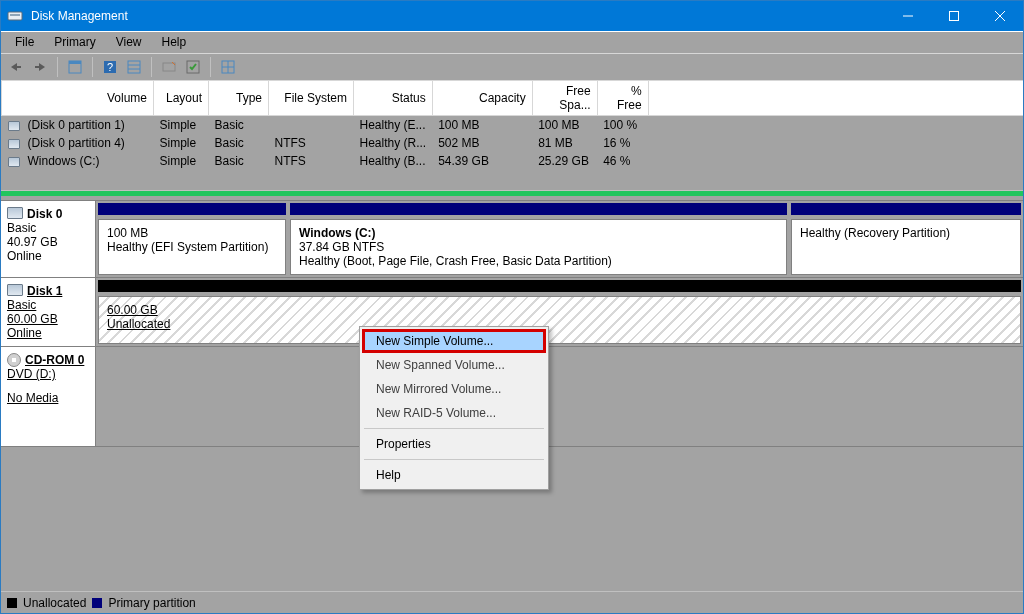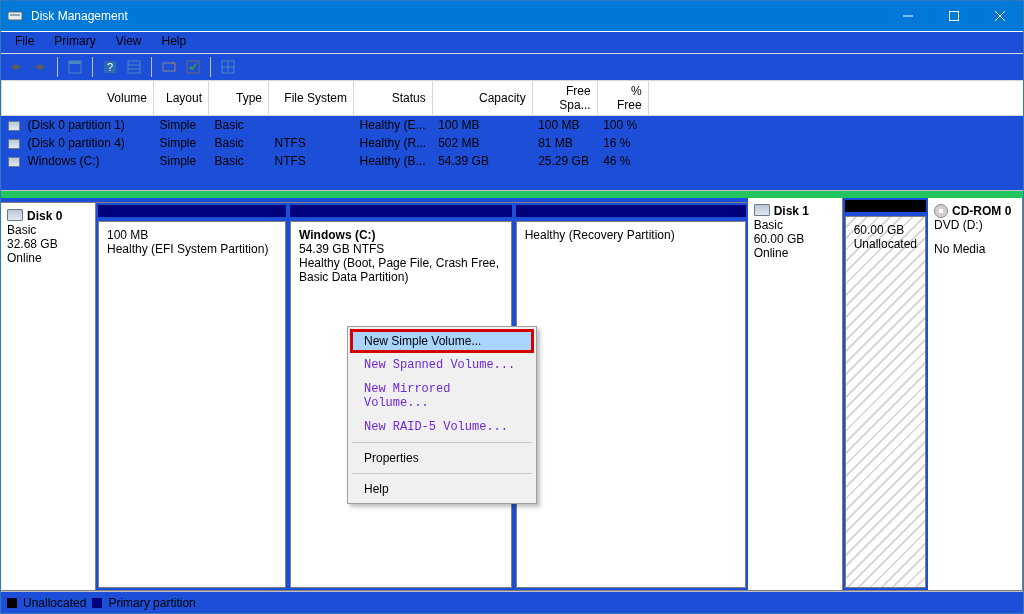--- a/index.html
+++ b/index.html
@@ -1,66 +1,66 @@
 <!DOCTYPE html>
 <html><head>
 <meta charset="utf-8">
 <style>
   * { box-sizing: border-box; font-family: "Segoe UI", Tahoma, sans-serif; }
   html, body { margin:0; padding:0; width:1024px; height:614px; overflow:hidden; background:#fff; }
-  .window { width:1024px; height:614px; border:1px solid #2a7bc2; display:flex; flex-direction:column; background:#1d4ed8; }
+  .window { width:1024px; height:614px; border:1px solid #2a7bc2; display:flex; flex-direction:column; background:#a3a3a3; }
   
   .titlebar { height:30px; background:#0078d7; color:#fff; display:flex; align-items:center; font-size:12px; }
   .titlebar .icon { width:28px; display:flex; justify-content:center; align-items:center; }
   .titlebar .title { flex:1; padding-left:2px; }
   .winbtns { display:flex; }
   .winbtn { width:46px; height:30px; display:flex; align-items:center; justify-content:center; font-size:12px; }
   .winbtn svg { stroke:#fff; stroke-width:1; fill:none; }
   
-  .menubar { height:20px; display:flex; align-items:flex-start; font-size:12px; padding:0 4px; border-top:1px solid #fff; }
+  .menubar { height:20px; display:flex; align-items:center; font-size:12px; padding:0 4px; border-top:1px solid #fff; }
   .menubar span { padding:2px 10px; }
   
   .toolbar { height:28px; border:1px solid #d7d7d7; border-left:0; border-right:0; margin:2px 0 0 0; display:flex; align-items:center; padding:0 4px; gap:2px; }
   .tbtn { width:22px; height:22px; display:flex; align-items:center; justify-content:center; border:1px solid transparent; }
   .tsep { width:1px; height:20px; background:#c0c0c0; margin:0 4px; }
   
   .vlist { border-bottom:1px solid #c0c0c0; }
   .vlist table { width:100%; border-collapse:collapse; font-size:12px; }
   .vlist th { text-align:right; font-weight:normal; background:#fff; border:1px solid #d7d7d7; border-top:0; padding:3px 6px; height:20px; }
   .vlist th.rest { border-right:0; }
   .vlist td { padding:2px 6px; white-space:nowrap; }
   .vlist td.volicon { width:14px; padding:2px 2px 2px 6px; }
   .volglyph { width:12px; height:10px; display:inline-block; background:linear-gradient(#b8c8d8,#e0e8f0); border:1px solid #6a7a8a; border-radius:1px; vertical-align:middle; }
   .vlist .spacer td { height:20px; }
   
-  .diskmap { flex:1; overflow:hidden; display:flex; flex-direction:row; border-top:7px solid #22c55e; }
+  .diskmap { flex:1; overflow:hidden; display:flex; flex-direction:column; border-top:5px solid #22c55e; }
   .diskrow { display:flex; border-top:1px solid #808080; border-bottom:1px solid #808080; margin-top:4px; }
-  .diskrow + .diskrow { margin-top:0; border-top:0; }
+  .diskrow + .diskrow { margin-top:0; border-top:0;text-decoration:underline; }
   .diskhdr { width:95px; padding:6px 6px; font-size:12px; border-right:1px solid #808080; background:#fff; position:relative; }
   .diskhdr .dicon { display:inline-block; width:16px; height:12px; background:linear-gradient(#b8c8d8,#e0e8f0); border:1px solid #6a7a8a; border-radius:1px; vertical-align:middle; margin-right:4px; }
   .diskhdr .dname { font-weight:bold; }
   .diskhdr .cdicon { display:inline-block; width:14px; height:14px; border:1px solid #888; border-radius:50%; background:radial-gradient(circle, #fff 0 25%, #d0d0d0 26% 100%); vertical-align:middle; margin-right:4px; }
   .diskbody { flex:1; display:flex; flex-direction:column; }
   .stripe { height:16px; display:flex; }
   .stripe .seg { background:#00007a; margin:2px; }
   .stripe.black .seg { background:#000; margin:2px; }
   .parts { flex:1; display:flex; }
   .part { border:1px solid #808080; margin:2px; padding:6px 8px; font-size:12px; position:relative; background:#fff; }
   .part .pttl { font-weight:bold; }
   .unalloc { flex:1; border:1px solid #808080; margin:2px; padding:6px 8px; font-size:12px; position:relative; background:repeating-linear-gradient(135deg,#fff,#fff 6px,#d8d8d8 6px,#d8d8d8 8px); }
   .cdbody { flex:1; }
   
   .legend { height:22px; border-top:1px solid #c0c0c0; display:flex; align-items:center; font-size:12px; gap:6px; padding:0 6px; }
   .legend .sw { width:10px; height:10px; display:inline-block; }
   .legend .sw.black { background:#000; }
   .legend .sw.navy { background:#00007a; }
   
-  .ctxmenu { position:absolute; left:347px; top:326px; width:190px; background:#f0f0f0; border:1px solid #a0a0a0; box-shadow:3px 3px 4px rgba(0,0,0,.25); font-size:12px; padding:2px; z-index:50; }
+  .ctxmenu { position:absolute; left:359px; top:326px; width:190px; background:#f0f0f0; border:1px solid #a0a0a0; box-shadow:3px 3px 4px rgba(0,0,0,.25); font-size:12px; padding:2px; z-index:50; }
   .ctxmenu .mi { padding:5px 14px; color:#000; }
-  .ctxmenu .mi.dis { color:#6d28d9;font-family:Liberation Mono, monospace; }
+  .ctxmenu .mi.dis { color:#404040; }
   .ctxmenu .mi.sel { background:#a8d4ff; border:3px solid #d40000; padding:2px 11px; }
   .ctxmenu hr { border:0; border-top:1px solid #c8c8c8; margin:3px 2px; }
   
   .grpflex { display:flex; align-items:flex-start; }
 </style>
 </head>
 <body>
 
 <div class="window">
 
@@ -227,37 +227,37 @@
 
   <div class="diskmap">
 
     <div class="diskrow">
       <div class="diskhdr">
         <div class="grpflex">
             <span class="dicon"></span>
             <span class="dname">Disk 0</span>
           </div>
         <div>Basic</div>
-        <div>32.68 GB</div>
+        <div>40.97 GB</div>
         <div>Online</div>
       </div>
       <div class="diskbody">
         <div class="stripe">
           <div class="seg" style="flex:0 0 188px"></div>
           <div class="seg" style="flex:1"></div>
           <div class="seg" style="flex:0 0 230px"></div>
         </div>
         <div class="parts">
           <div class="part" style="flex:0 0 188px">
             <div>100 MB</div>
             <div>Healthy (EFI System Partition)</div>
           </div>
           <div class="part" style="flex:1">
             <div class="pttl">Windows  (C:)</div>
-            <div>54.39 GB NTFS</div>
+            <div>37.84 GB NTFS</div>
             <div>Healthy (Boot, Page File, Crash Free, Basic Data Partition)</div>
           </div>
           <div class="part" style="flex:0 0 230px">
             <div>Healthy (Recovery Partition)</div>
           </div>
         </div>
       </div>
     </div>
 
     <div class="diskrow">

